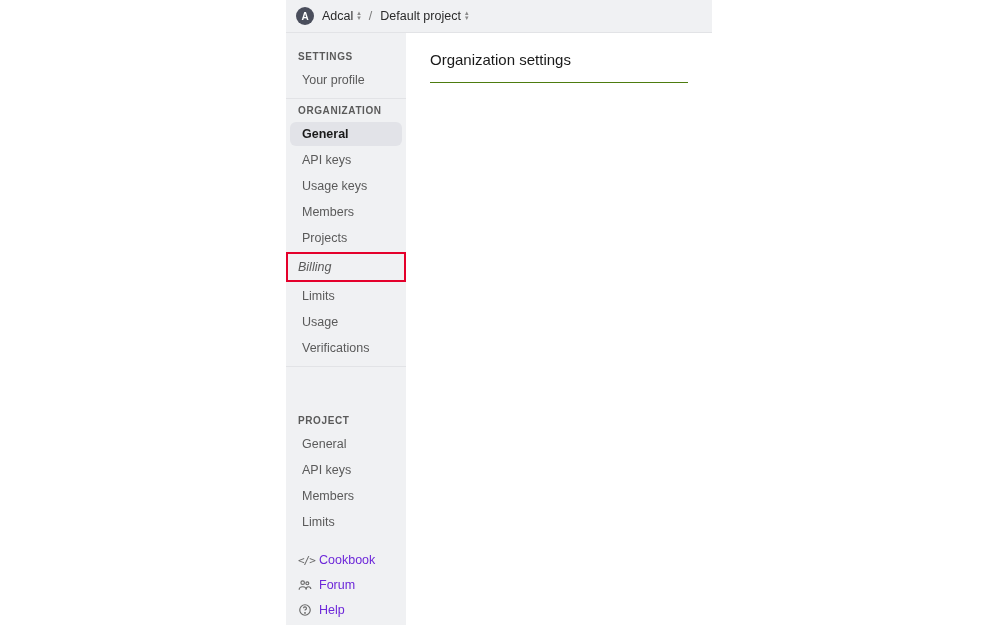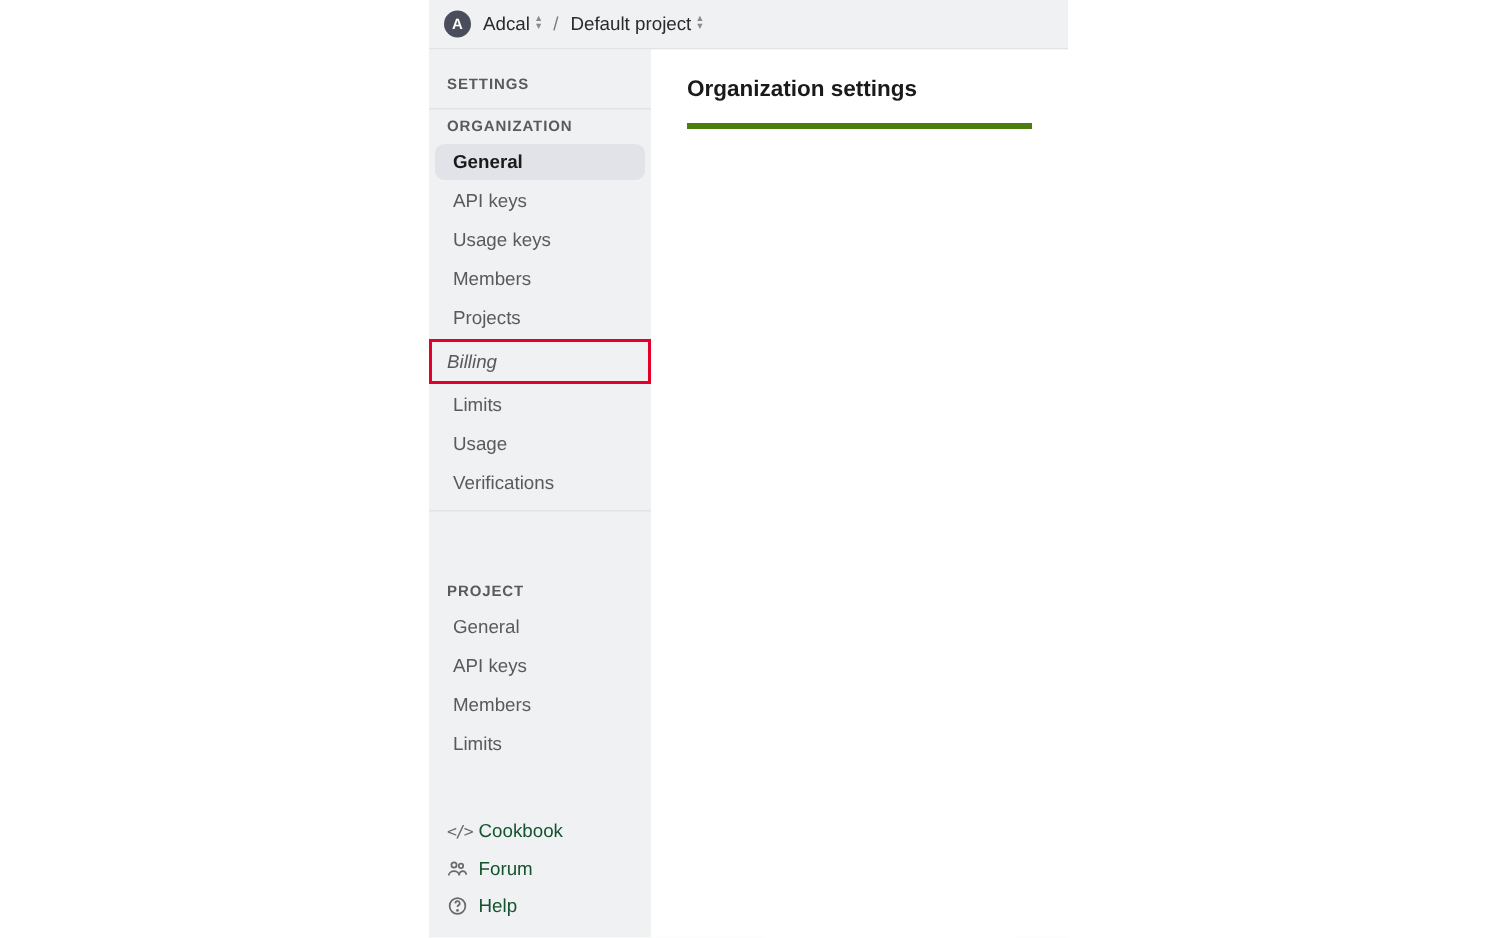--- a/index.html
+++ b/index.html
@@ -59,21 +59,21 @@
       color: #8a8a8a;
     }
     .sort-icon span { height: 5px; }
     .body {
       display: flex;
       flex: 1;
       min-height: 0;
       border-top: 1px solid #e2e3e6;
     }
     .sidebar {
-      width: 148px;
+      width: 120px;
       background: #f0f1f3;
       display: flex;
       flex-direction: column;
       padding-top: 14px;
     }
     .sidebar-scroll { flex: 1; }
     .section {
       margin-bottom: 2px;
       border-bottom: 1px solid #e2e3e6;
       padding-bottom: 4px;
@@ -112,43 +112,43 @@
       font-style: italic;
     }
     .footer {
       padding: 6px 4px 8px 4px;
     }
     .foot-item {
       display: flex;
       align-items: center;
       padding: 5px 8px;
       font-size: 12.5px;
-      color: #14532d;
+      color: #6d28d9;
       cursor: pointer;
       border-radius: 6px;
       margin: 0 0 1px 0;
     }
     .foot-item svg, .foot-item .ico {
       width: 14px;
       height: 14px;
       margin-right: 7px;
       flex-shrink: 0;
     }
     .ico-cookbook::before { content: "</>"; font-family: monospace; font-size: 11px; letter-spacing: -1px; color:#6a6a6a; }
     .main {
       flex: 1;
       background: #fff;
       padding: 18px 24px;
     }
     .main-title {
       font-size: 15px;
-      font-weight: 700;
+      font-weight: 400;
       color: #1a1a1a;
       padding-bottom: 14px;
-      border-bottom: 4px solid #4d7c0f;
+      border-bottom: 1px solid #4d7c0f;
     }
   </style>
 </head>
 <body>
 
 <div class="app">
 
   <div class="topbar">
     <div class="avatar">
       <span>A</span>
@@ -169,20 +169,21 @@
         </span>
     </div>
   </div>
 
   <div class="body">
     <div class="sidebar">
       <div class="sidebar-scroll">
 
         <div class="section">
           <div class="section-header">SETTINGS</div>
+          <div class="item"><span>Your profile</span></div>
         </div>
 
         <div class="section">
           <div class="section-header">ORGANIZATION</div>
           <div class="item active"><span>General</span></div>
           <div class="item"><span>API keys</span></div>
           <div class="item"><span>Usage keys</span></div>
           <div class="item"><span>Members</span></div>
           <div class="item"><span>Projects</span></div>
           <div class="item highlighted"><span>Billing</span></div>

